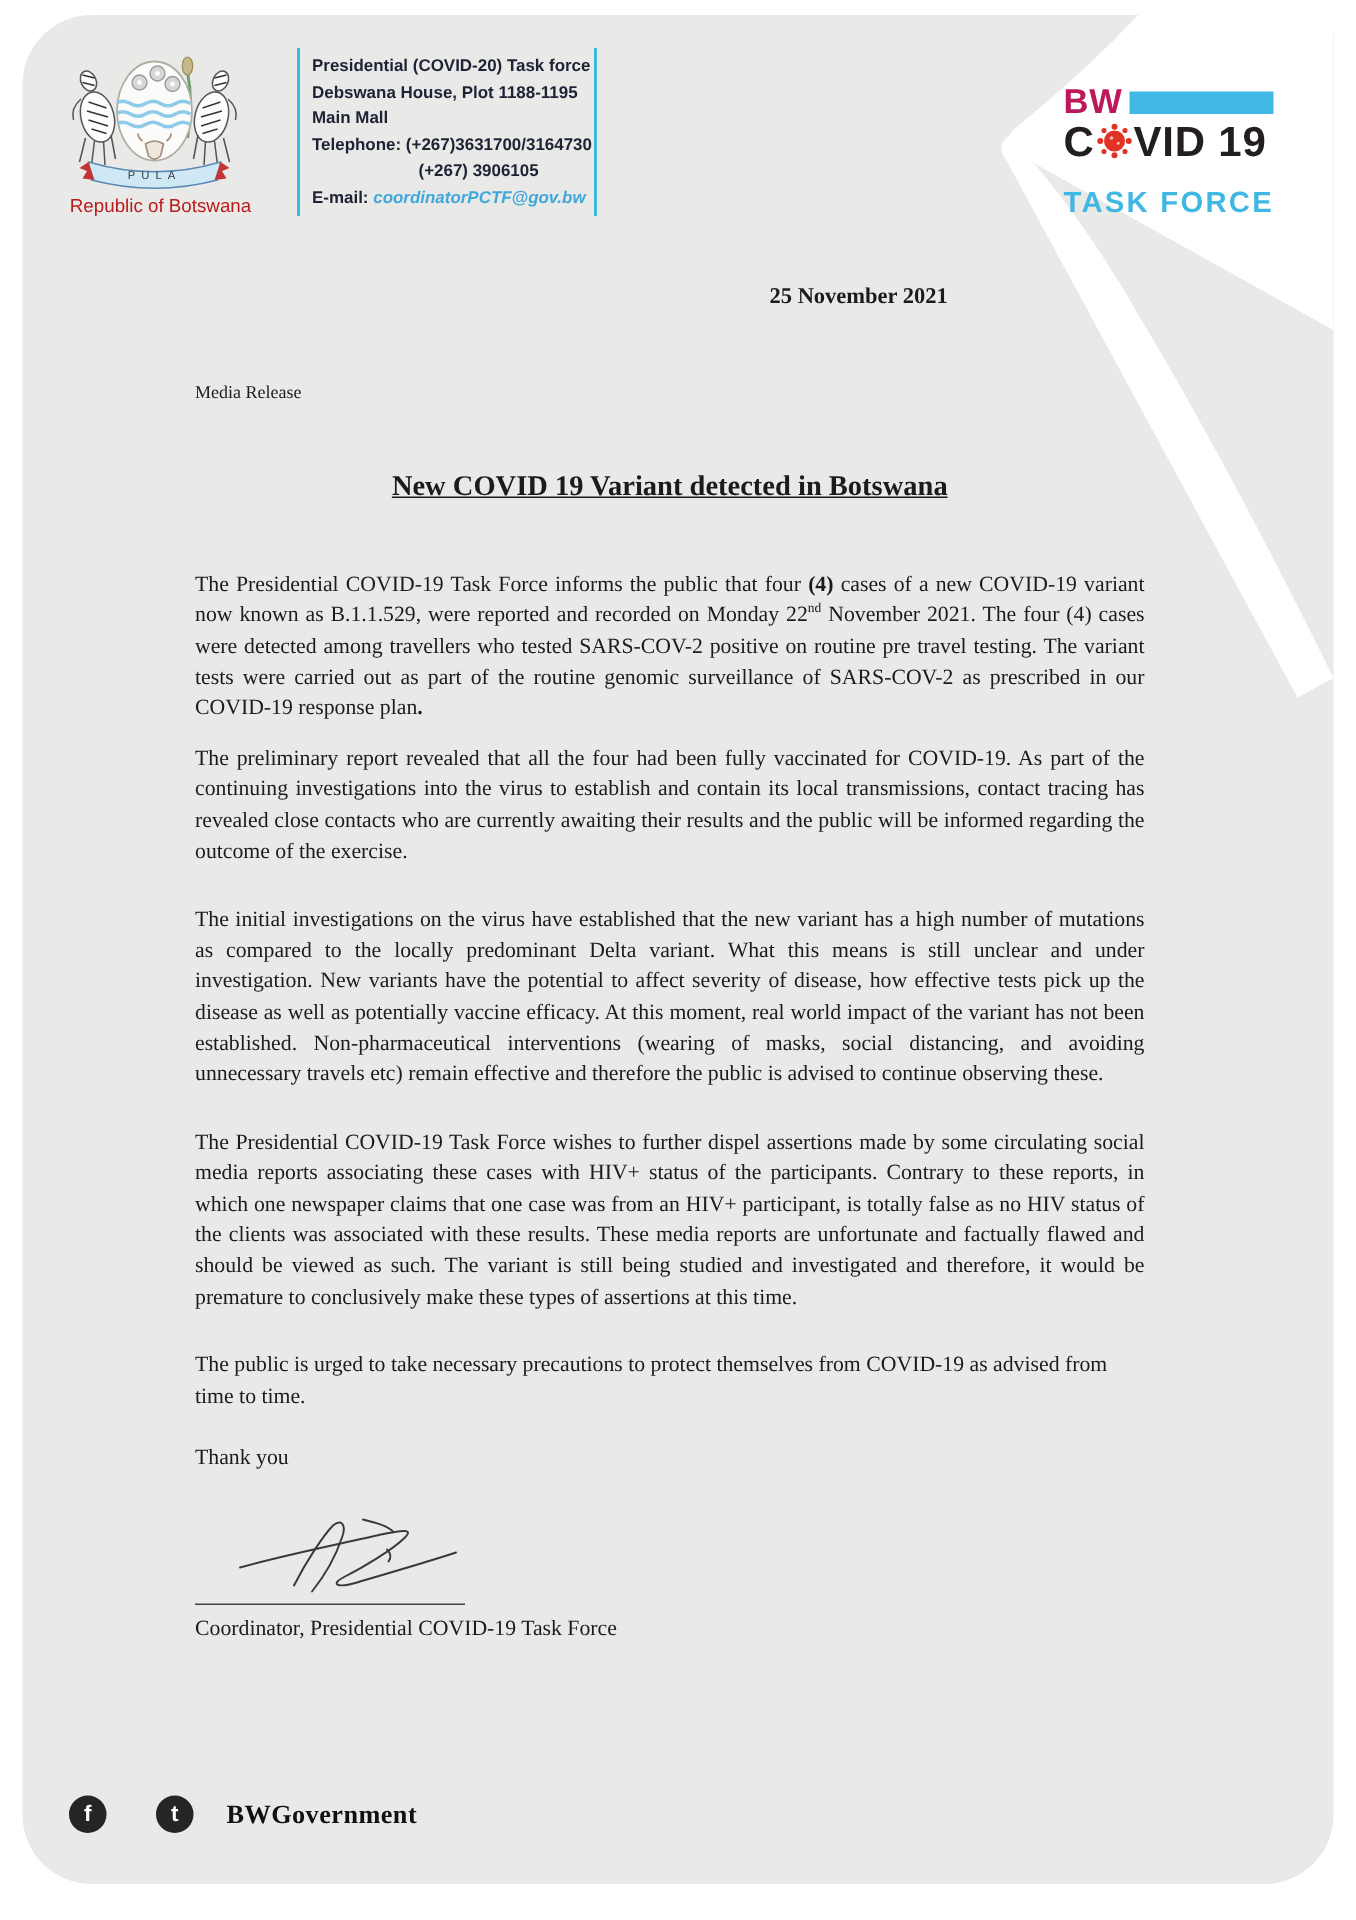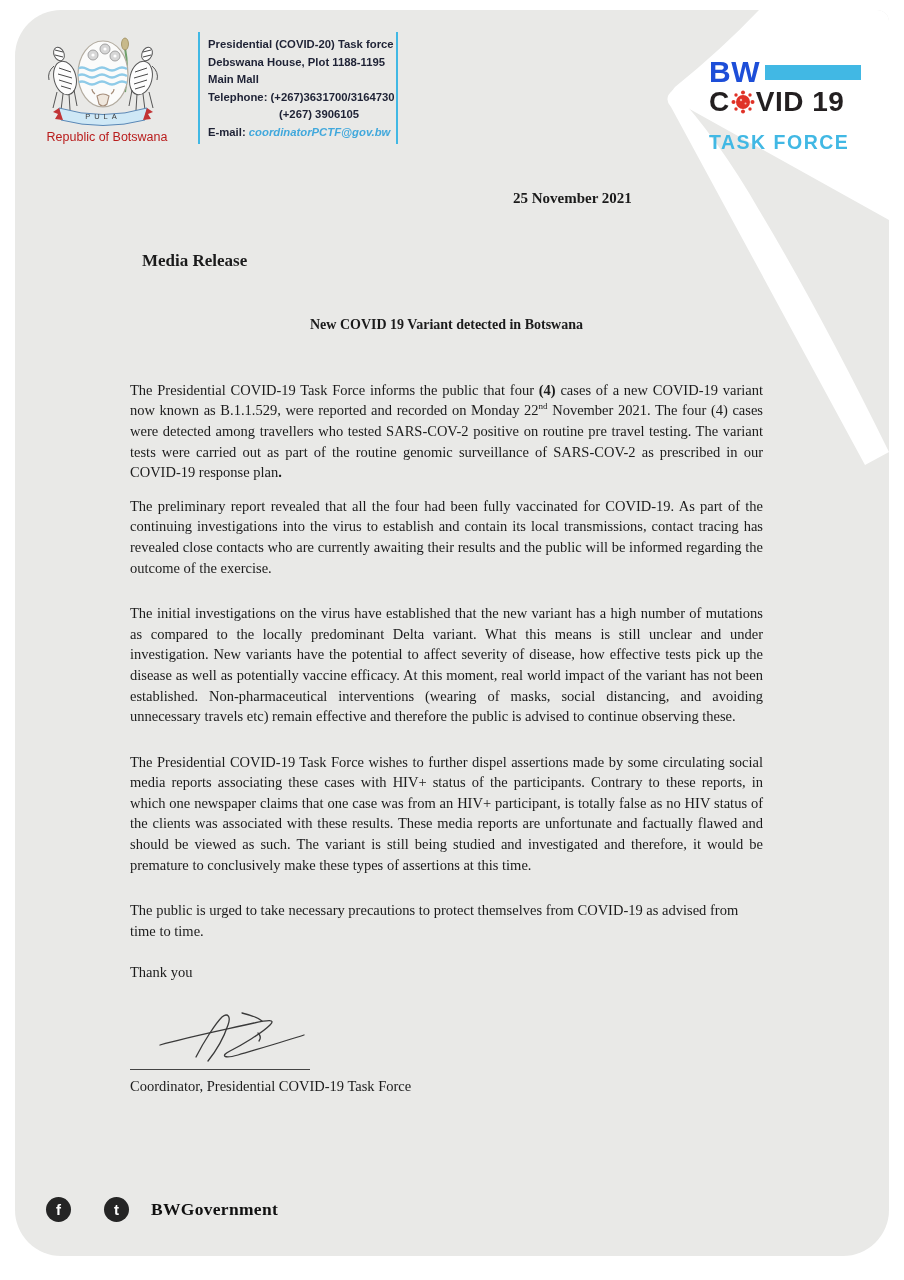--- a/index.html
+++ b/index.html
@@ -27,34 +27,34 @@
   .rule-right{left:381px;}
   .tel-cont{padding-left:71px;}
   .email a, .email .email-val{color:#41a8dc;text-decoration:none;font-style:italic;}
   
   .chevron{position:absolute;right:0;top:0;width:320px;height:470px;pointer-events:none;}
   .logo{
     position:absolute;left:694px;top:46px;width:160px;
     font-family:"Liberation Sans",sans-serif;font-weight:900;line-height:1.04;
   }
   .logo-row1{display:flex;align-items:center;gap:5px;}
-  .logo-bw{font-size:30px;color:#1d4ed8;letter-spacing:.5px;}
+  .logo-bw{font-size:23px;color:#be185d;letter-spacing:.5px;}
   .logo-bar{width:96px;height:15px;background:#41b8e4;margin-top:2px;}
   .logo-row2{display:flex;align-items:center;font-size:28px;color:#231f20;letter-spacing:.5px;}
   .logo-virus{width:24px;height:24px;margin:0 1px;}
   .logo-row3{font-size:19.5px;color:#41b8e4;letter-spacing:1.5px;margin-top:16px;}
   
   .letter{
     position:absolute;left:115px;top:178px;width:633px;
     font-size:14.5px;color:#1b1b1b;line-height:20.6px;
   }
   .date-line{font-weight:bold;font-size:15px;padding-left:383px;margin:0 0 42px 0;white-space:nowrap;}
-  .kicker{font-weight:bold;font-size:17px;margin:0 0 44px 12px;}
+  .kicker{font-weight:normal;font-size:12px;margin:0 0 44px 0;}
   .doc-title{
-    font-weight:bold;font-size:14px;text-align:center;
+    font-weight:bold;font-size:19px;text-align:center;text-decoration:underline;
     margin:0 0 44px 0;
   }
   .para{text-align:justify;margin:0 0 13px 0;}
   .gap{margin-bottom:25px;}
   .para-left{text-align:left;margin:0 0 21px 0;}
   .thanks{margin:0 0 28px 0;}
   sup{font-size:9px;vertical-align:super;line-height:0;}
   b.inline{font-weight:bold;}
   
   .sig-wrap{margin-top:2px;}

